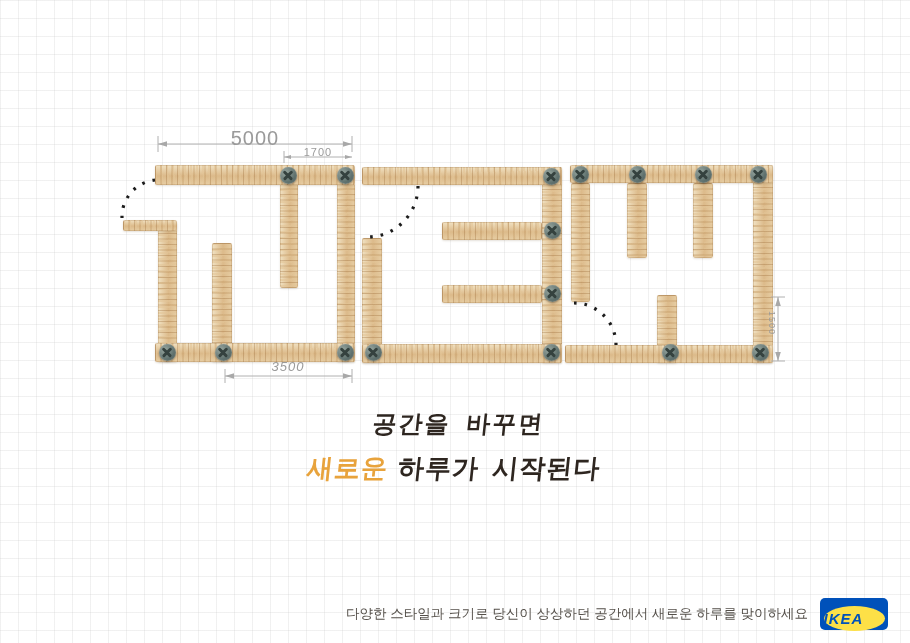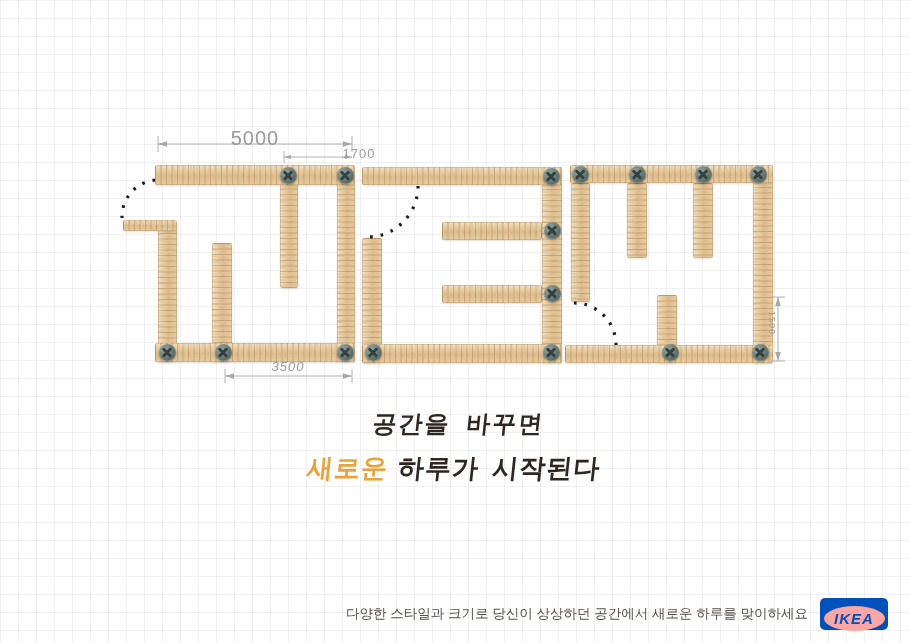--- a/index.html
+++ b/index.html
@@ -30,34 +30,34 @@
   }
   .screw::before,.screw::after{
     content:""; position:absolute; left:2.5px; top:7.2px; width:12px; height:2.6px;
     background:#35423f; border-radius:2px;
   }
   .screw::before{transform:rotate(45deg);}
   .screw::after{transform:rotate(-45deg);}
   .overlay{position:absolute; left:0; top:0; pointer-events:none;}
   .dimlabel{position:absolute; color:#9a9a9a; text-align:center; letter-spacing:1px;}
   .dl-5000{left:230px; top:127px; width:50px; font-size:20px;}
-  .dl-1700{left:298px; top:146px; width:40px; font-size:13px;margin-left:41px;}
+  .dl-1700{left:298px; top:146px; width:40px; font-size:11px;}
   .dl-3500{left:263px; top:359px; width:50px; font-size:13px;font-style:italic;}
   .dl-1500{left:767px; top:311px; font-size:9px; writing-mode:vertical-rl; letter-spacing:1px;}
   .slogan{position:absolute; left:280px; top:408px; width:352px; text-align:center;
           color:#2e2620; font-weight:600; transform:skewX(-6deg);}
   .slogan .l1{font-size:24px; letter-spacing:2px; word-spacing:7px;}
   .slogan .l2{margin-top:11px; font-size:26px; letter-spacing:1px; word-spacing:5px;}
   .slogan .hl{color:#e8a33c; margin-right:10px;}
   .footer{position:absolute; top:598px; right:22px; display:flex; align-items:center; gap:12px;}
   .tagline{font-size:13.5px; color:#55504a;}
   .ikea{width:68px; height:32px; background:#0051ba; border-radius:5px;
         display:flex; align-items:center; justify-content:center;}
-  .ikea .oval{width:61px; height:25px; background:#fca5a5; border-radius:50%;
-        display:flex; align-items:center; justify-content:center;margin-top:8px;}
+  .ikea .oval{width:61px; height:25px; background:#fde047; border-radius:50%;
+        display:flex; align-items:center; justify-content:flex-start;margin-top:8px;}
   .ikea .word{color:#0051ba; font-size:15px; font-weight:900; font-style:italic; letter-spacing:1px; line-height:1;}
 </style>
 </head>
 <body>
 
 <div class="canvas">
 
   <div>
     <div class="plank pv" style="left:158px; top:222px; width:19px; height:140px;"></div>
     <div class="plank pv" style="left:212px; top:243px; width:20px; height:119px;"></div>

